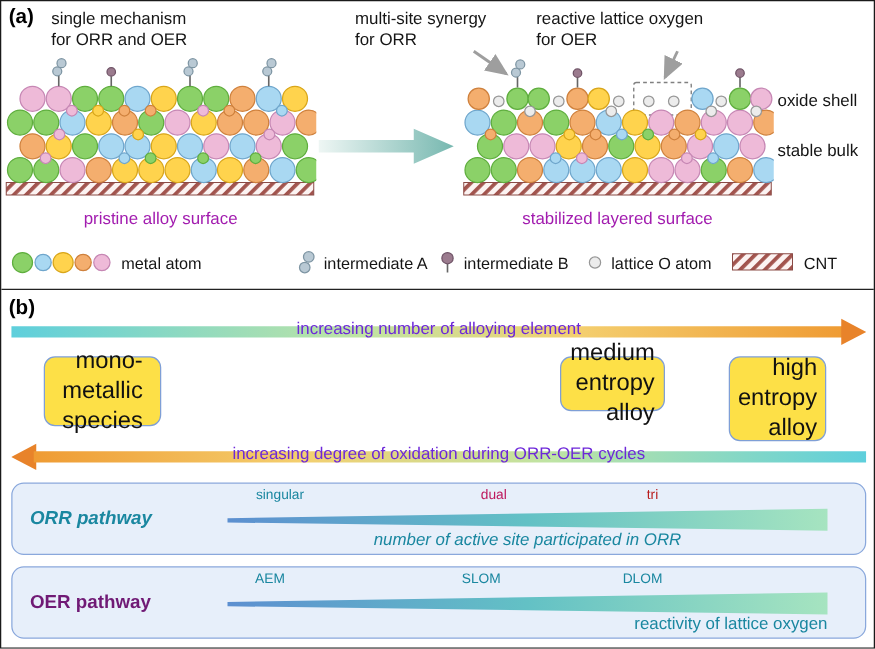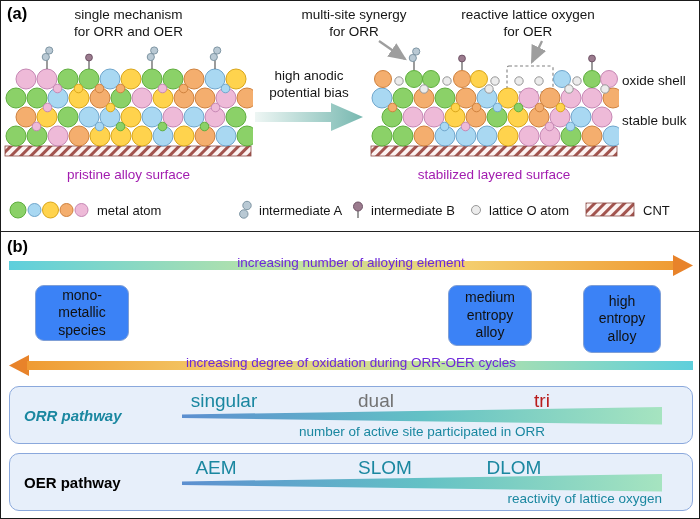--- a/index.html
+++ b/index.html
@@ -1,30 +1,30 @@
 <!DOCTYPE html>
 <html><head>
 <meta charset="utf-8">
 <style>
   *{margin:0;padding:0;box-sizing:border-box}
   html,body{background:#fff}
   body{font-family:"Liberation Sans","DejaVu Sans",sans-serif;}
   .stage{position:relative;width:700px;height:519px;background:#fff;border:1px solid #1a1a1a;overflow:hidden}
   .abs{position:absolute}
-  .txt{color:#151515;font-size:13.5px;line-height:1.24;text-align:center;white-space:pre-line}
+  .txt{color:#151515;font-size:13.5px;line-height:1.24;white-space:pre-line}
   .tag{font-weight:bold;font-size:16.5px;color:#000}
   .cap{font-size:13.5px;color:#a21caf;text-align:center}
   .sideLabel{font-size:13.5px;color:#151515}
   .legend-item{position:absolute;display:flex;align-items:center;gap:6px;font-size:13px;color:#151515;height:26px;top:196px}
   .divider{left:0;top:230px;width:700px;border-top:1px solid #222}
   .arrowtext{position:absolute;left:0;width:700px;text-align:center;font-size:13.5px;color:#6d28d9}
-  .bbox{position:absolute;background:#3b82f6;border:1.6px solid #7f9fd6;border-radius:9px;display:flex;align-items:center;justify-content:center;text-align:center;font-size:14px;line-height:1.25;color:#111;white-space:pre-line}
+  .bbox{position:absolute;background:#fde047;border:1.6px solid #7f9fd6;border-radius:9px;display:flex;align-items:center;justify-content:center;text-align:right;font-size:19px;line-height:1.25;color:#111;white-space:pre-line}
   .bpanel{position:absolute;left:8px;width:684px;height:58px;background:#e7effa;border:1.6px solid #8aa8dc;border-radius:10px}
   .ptitle{position:absolute;left:14px;top:50%;transform:translateY(-50%);font-weight:bold;font-size:15px}
-  .stg{position:absolute;top:3px;transform:translateX(-50%);font-size:19px}
+  .stg{position:absolute;top:3px;transform:translateX(-50%);font-size:11px}
   .capb{position:absolute;top:37px;text-align:center;font-size:13.5px}
   svg{display:block}
   .noptr{pointer-events:none}
 </style>
 </head>
 <body>
 
 <div class="stage">
 
   <svg class="abs" id="cluster-left" style="left:2px;top:42px" width="250" height="116">
@@ -211,22 +211,20 @@
     <line x1="541" y1="40" x2="531" y2="61" stroke-width="2.3" marker-end="url(#gmark)" stroke="#9e9e9e"></line>
   </svg>
 
   <div class="abs tag" style="left:6px;top:3px">(a)</div>
   <div class="abs txt" style="left:40px;top:6px;width:175px">single mechanism
 for ORR and OER</div>
   <div class="abs txt" style="left:283px;top:6px;width:140px">multi-site synergy
 for ORR</div>
   <div class="abs txt" style="left:428px;top:6px;width:198px">reactive lattice oxygen
 for OER</div>
-  <div class="abs txt" style="left:250px;top:67px;width:116px">high anodic
-potential bias</div>
   <div class="abs sideLabel" style="left:621px;top:72px">oxide shell</div>
   <div class="abs sideLabel" style="left:621px;top:112px">stable bulk</div>
   <div class="abs cap" style="left:30px;top:166px;width:195px">pristine alloy surface</div>
   <div class="abs cap" style="left:393px;top:166px;width:200px">stabilized layered surface</div>
 
   <div class="legend-item" style="left:8px">
     <svg id="legend-metal" width="82" height="22">
         <circle cx="9" cy="11" r="8" fill="#8bd168" stroke="#5fae3e" stroke-width="1"></circle>
         <circle cx="25.5" cy="11" r="6.5" fill="#a9d8f2" stroke="#6fa6cc" stroke-width="1"></circle>
         <circle cx="41.5" cy="11" r="8" fill="#ffd34d" stroke="#d9a61a" stroke-width="1"></circle>
@@ -282,21 +280,21 @@
       </linearGradient>
     </defs>
     <rect x="0" y="8" width="666" height="9" fill="url(#gTop)"></rect>
     <polygon points="664,2 684,12.5 664,23" fill="#e8832a"></polygon>
   </svg>
   <div class="arrowtext" style="top:254px">increasing number of alloying element</div>
 
   <div class="bbox" style="left:34px;top:284px;width:94px;height:56px">mono-
 metallic
 species</div>
-  <div class="bbox" style="left:447px;top:284px;width:84px;height:61px">medium
+  <div class="bbox" style="left:447px;top:284px;width:84px;height:44px">medium
 entropy
 alloy</div>
   <div class="bbox" style="left:582px;top:284px;width:78px;height:68px">high
 entropy
 alloy</div>
 
   <svg class="abs" style="left:8px;top:352px" width="684" height="24">
     <defs>
       <linearGradient id="gBot" x1="0" y1="0" x2="1" y2="0">
         <stop offset="0" stop-color="#ef9b33"></stop>
@@ -316,36 +314,36 @@
         <linearGradient id="gWedgeA" x1="0" y1="0" x2="1" y2="0">
           <stop offset="0" stop-color="#5c8fd0"></stop>
           <stop offset="0.5" stop-color="#63c1c5"></stop>
           <stop offset="1" stop-color="#a6e4c0"></stop>
         </linearGradient>
       </defs>
       <polygon points="172,27.5 652,20 652,37.5 172,31" fill="url(#gWedgeA)"></polygon>
     </svg>
     <div class="ptitle teal" style="color: rgb(26, 135, 160); font-style: italic;">ORR pathway</div>
     <span class="stg teal" style="left: 214px; color: rgb(26, 135, 160);">singular</span>
-    <span class="stg teal" style="left: 366px; color: #737373;">dual</span>
-    <span class="stg teal" style="left: 512px; color: #b91c1c; margin-left: 20px;">tri</span>
-    <div class="capb teal" style="left: 172px; width: 480px; color: rgb(26, 135, 160);">number of active site participated in ORR</div>
+    <span class="stg teal" style="left: 385px; color: #be185d;">dual</span>
+    <span class="stg teal" style="left: 512px; color: #b91c1c;">tri</span>
+    <div class="capb teal" style="left: 172px; width: 480px; color: rgb(26, 135, 160); font-style: italic;">number of active site participated in ORR</div>
   </div>
 
   <div class="bpanel" style="top:452px">
     <svg class="abs" style="left:0;top:0" width="681" height="55">
       <defs>
         <linearGradient id="gWedgeB" x1="0" y1="0" x2="1" y2="0">
           <stop offset="0" stop-color="#5c8fd0"></stop>
           <stop offset="0.5" stop-color="#63c1c5"></stop>
           <stop offset="1" stop-color="#a6e4c0"></stop>
         </linearGradient>
       </defs>
       <polygon points="172,27.5 652,20 652,37.5 172,31" fill="url(#gWedgeB)"></polygon>
     </svg>
-    <div class="ptitle teal" style="color: #000000;">OER pathway</div>
+    <div class="ptitle teal" style="color: #701a75;">OER pathway</div>
     <span class="stg teal" style="left: 206px; color: rgb(26, 135, 160);">AEM</span>
     <span class="stg teal" style="left: 375px; color: rgb(26, 135, 160);">SLOM</span>
     <span class="stg teal" style="left: 504px; color: rgb(26, 135, 160);">DLOM</span>
     <div class="capb teal" style="left: 172px; width: 480px; color: rgb(26, 135, 160); text-align: right;">reactivity of lattice oxygen</div>
   </div>
 
 </div>
 
 </body></html>

